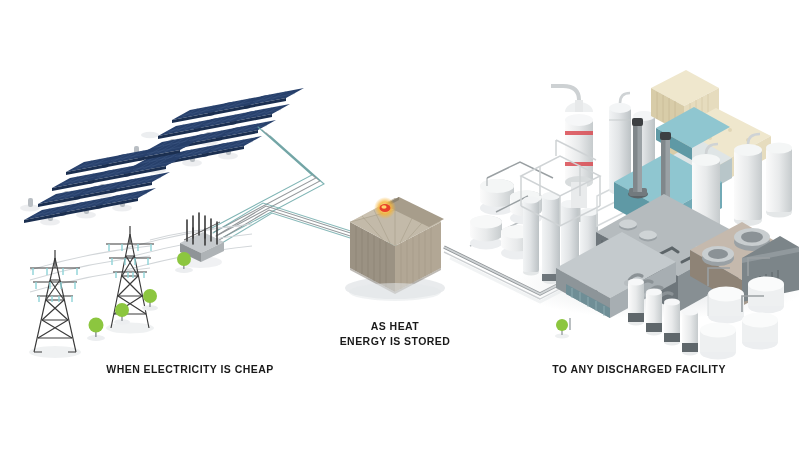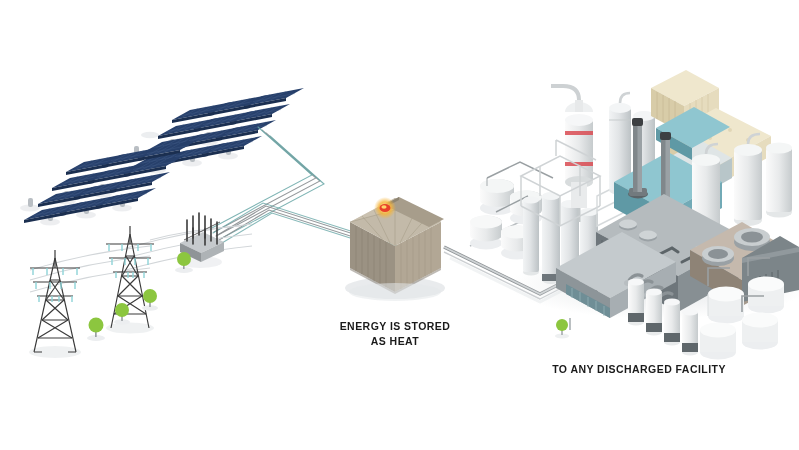--- a/index.html
+++ b/index.html
@@ -858,24 +858,25 @@
         <ellipse cx="562" cy="336" rx="7" ry="2.6" fill="#eef0f1"></ellipse>
         <rect x="561.3" y="329" width="1.4" height="6" fill="#9aa0a3"></rect>
         <circle cx="562" cy="325" r="6" fill="#8cc63f"></circle>
       </g>
     </g>
 
     <ellipse cx="395" cy="292" rx="46" ry="9" fill="#e4e7e9" opacity=".55"></ellipse>
   </svg>
 
   <div class="cap" style="left:70px;top:362px;width:240px;">
+    <div>WHEN ELECTRICITY IS CHEAP</div>
   </div>
 
   <div class="cap" style="left:320px;top:319px;width:150px;">
+    <div>AS HEAT</div>
     <div>ENERGY IS STORED</div>
-    <div>AS HEAT</div>
   </div>
 
   <div class="cap" style="left:514px;top:362px;width:250px;">
     <div>TO ANY DISCHARGED FACILITY</div>
   </div>
 
 </div>
 
 </body></html>

